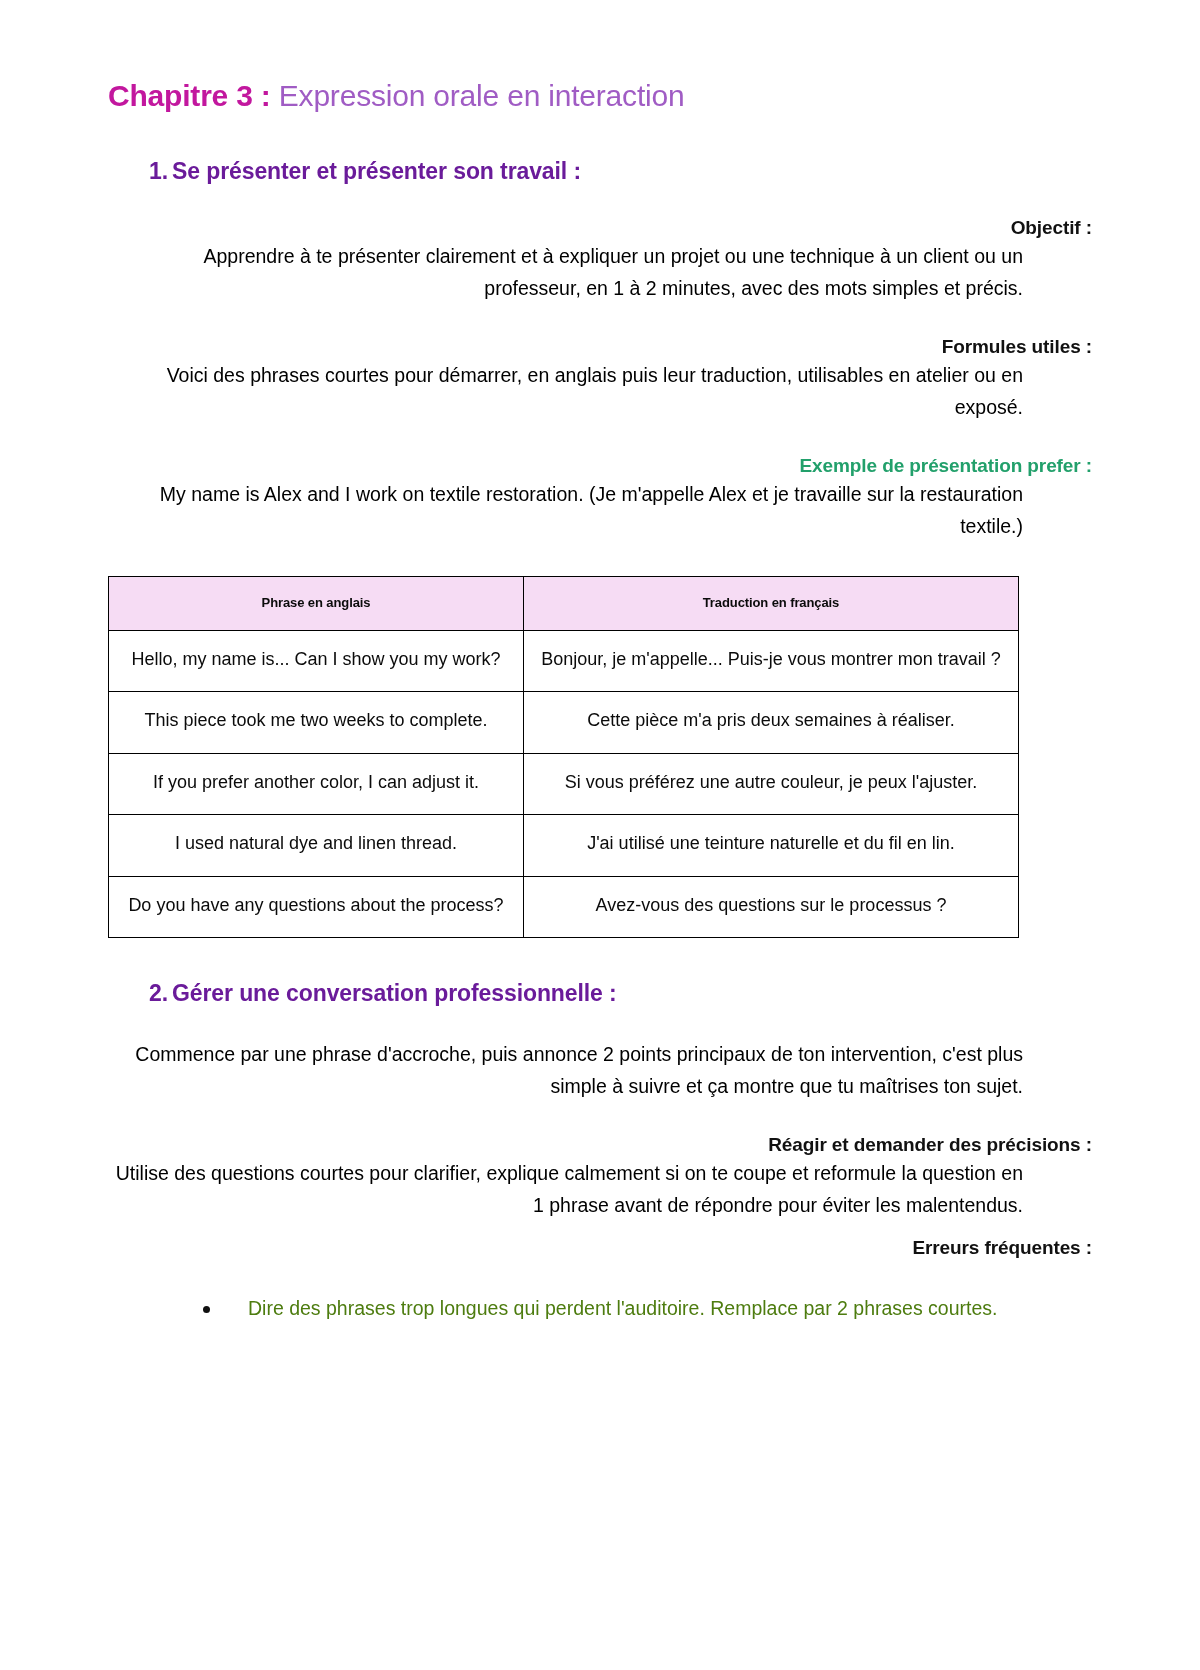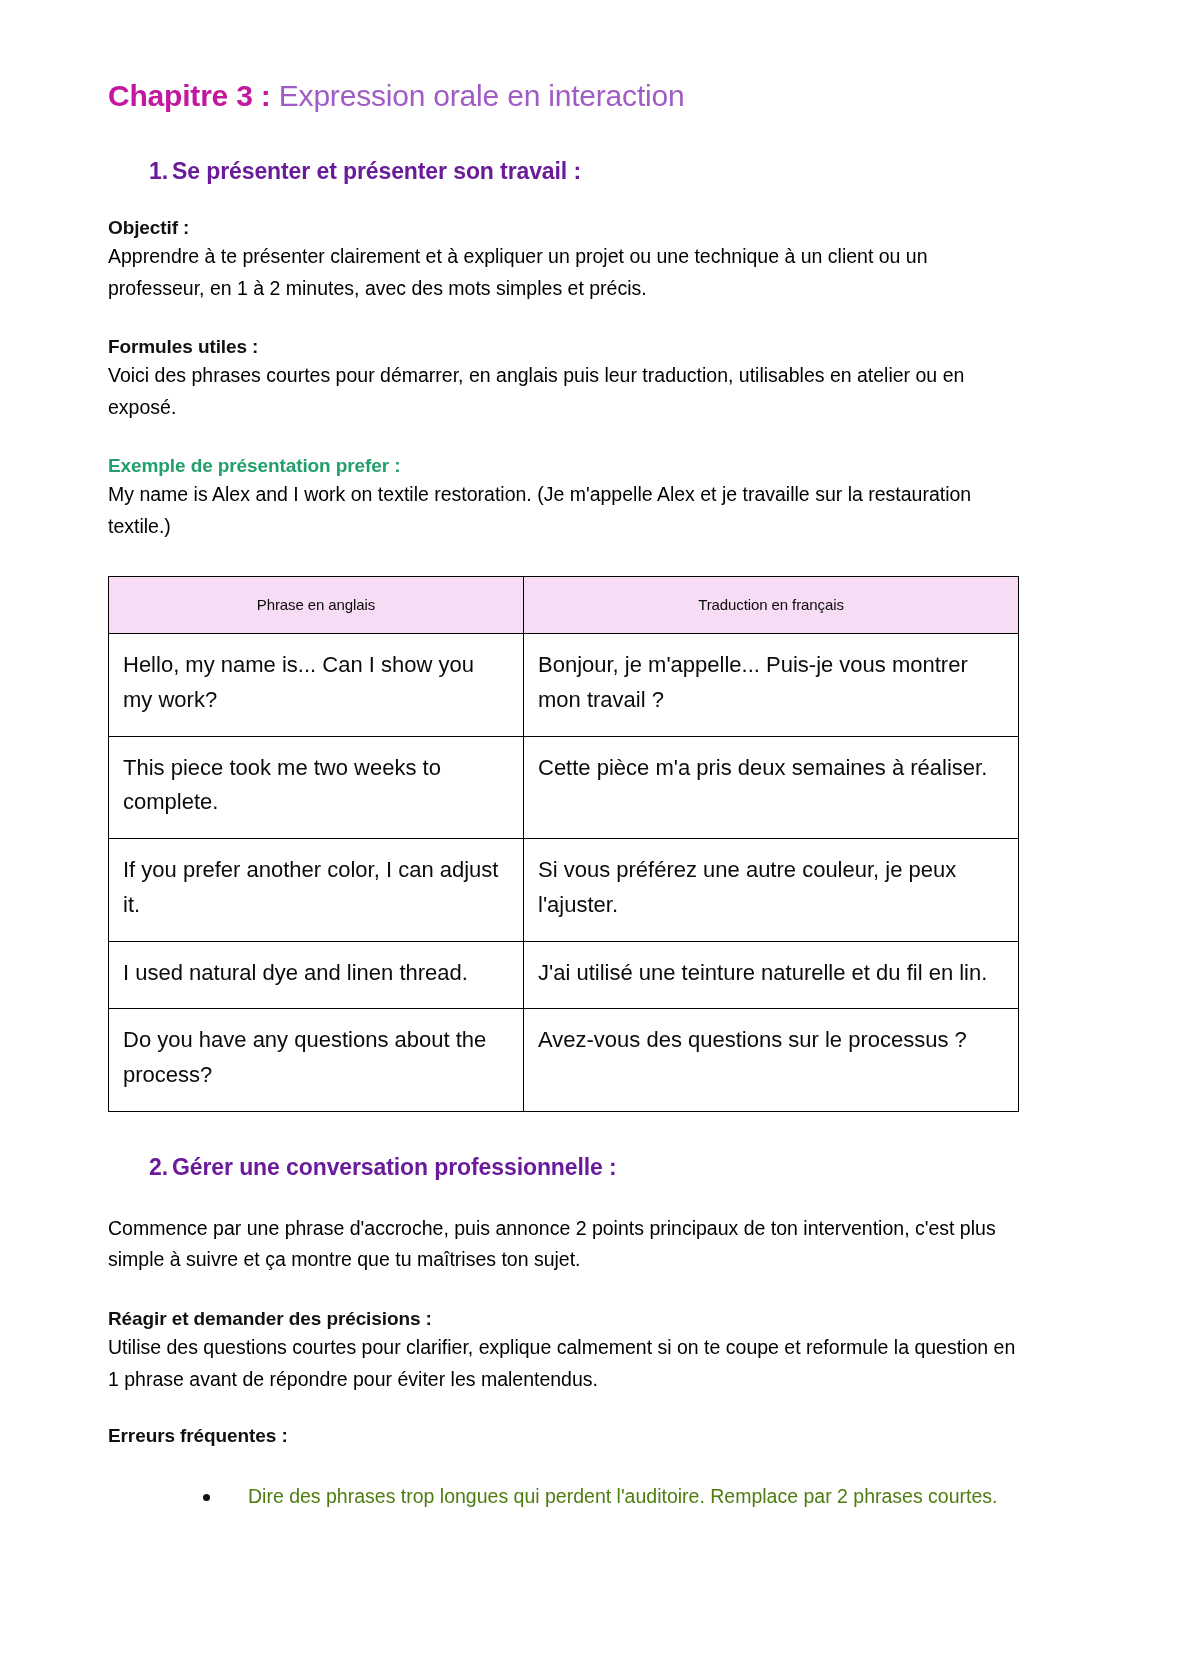--- a/index.html
+++ b/index.html
@@ -56,22 +56,22 @@
     padding-left: 41px;
     box-sizing: border-box;
   }
   .section-heading .sec-text {
     padding-left: 22px;
   }
   #sec1-heading { margin-top: 44px; }
   #sec2-heading { margin-top: 42px; }
 
   
-  .block { margin-top: 32px; }
-  .block.tight { margin-top: 30px; }
+  .block { margin-top: 32px; text-align: right; }
+  .block.tight { margin-top: 15px; }
 
   .lead {
     font-size: 19px;
     font-weight: 700;
     color: #111111;
     letter-spacing: -0.1px;
     margin: 0 0 2px 0;
   }
   .lead.green { color: #22a06b; }
 
@@ -88,30 +88,31 @@
     margin-top: 34px;
     width: 910px;
     border-collapse: collapse;
     table-layout: fixed;
     border: 1.6px solid #000000;
   }
   .phrase-table th,
   .phrase-table td {
     border: 1.6px solid #000000;
     vertical-align: top;
-    font-size: 22px;
+    font-size: 18px;
     line-height: 1.58;
     color: #0b0b0b;
+    text-align: center;
   }
   .phrase-table th {
     background: #f6dcf4;
     text-align: center;
-    font-weight: 400;
+    font-weight: 700;
     padding: 16px 10px;
-    font-size: 15px;
+    font-size: 13px;
     letter-spacing: -0.1px;
   }
   .phrase-table td {
     padding: 14px 14px 18px 14px;
     background: #ffffff;
   }
   .phrase-table col.c1 { width: 415px; }
   .phrase-table col.c2 { width: 495px; }
 
   

